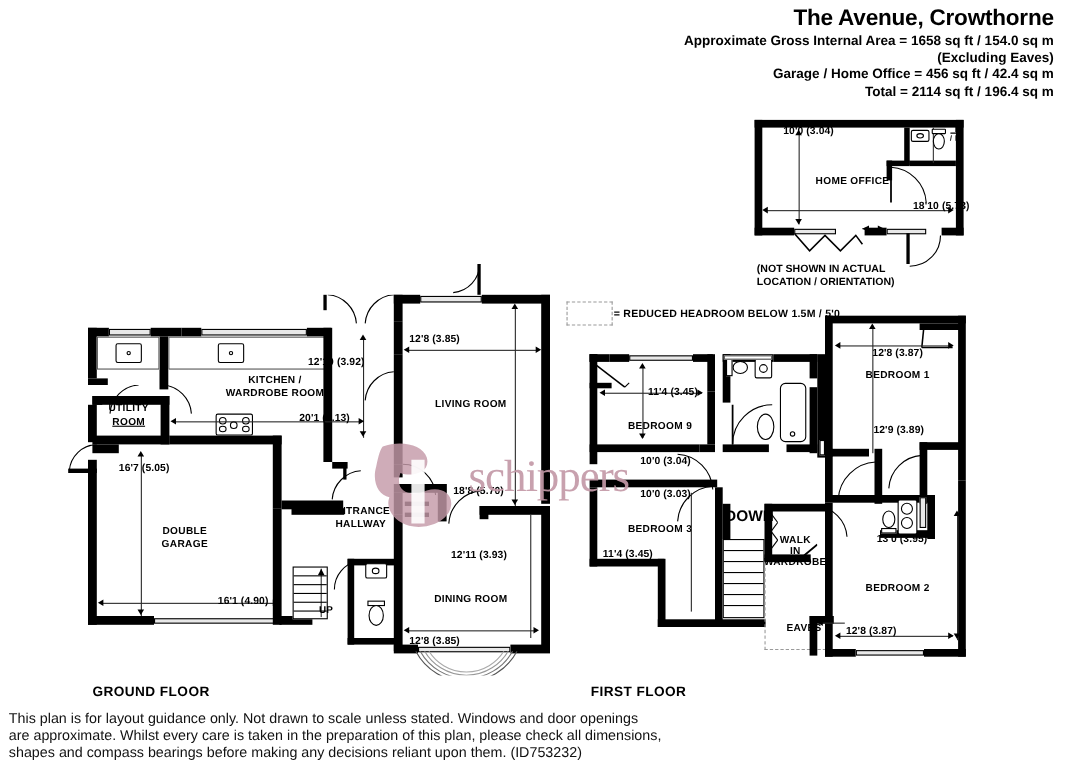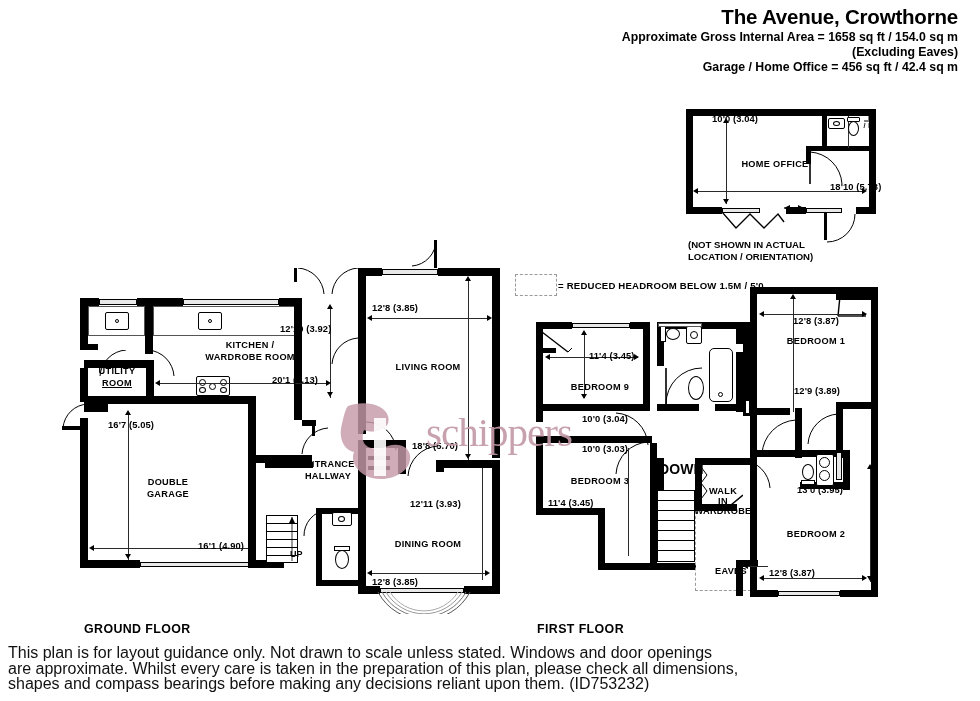--- a/index.html
+++ b/index.html
@@ -53,35 +53,36 @@
   .stair{position:absolute;border:1px solid #000;box-sizing:border-box;background:#fff;}
   .step{position:absolute;height:1px;background:#000;}
 
   
   .wm{position:absolute;left:338px;top:396px;width:300px;height:116px;pointer-events:none;}
   .wm-text{position:absolute;left:88px;top:14px;font-size:41px;line-height:44px;
            font-family:"Liberation Serif", serif; color:#c49aa8;opacity:.92;letter-spacing:-1px;}
   .wm-mark{position:absolute;left:0px;top:4px;width:92px;height:86px;}
 
   
-  .foot{position:absolute;left:8px;top:645px;font-size:16px;line-height:15.6px;color:#111;}
+  .foot{position:absolute;left:8px;top:645px;font-size:13px;line-height:15.6px;color:#111;}
 
   .legend-txt{position:absolute;font-size:9.6px;font-weight:bold;letter-spacing:.2px;white-space:nowrap;}
   .note{position:absolute;font-size:9.6px;font-weight:bold;line-height:11.6px;text-align:center;white-space:nowrap;}
 </style>
 </head>
 <body>
 
 <div id="root">
 
   <div class="hdr">
     <div class="hdr-title">The Avenue, Crowthorne</div>
     <div class="hdr-line">Approximate Gross Internal Area = 1658 sq ft / 154.0 sq m</div>
     <div class="hdr-line">(Excluding Eaves)</div>
     <div class="hdr-line">Garage / Home Office = 456 sq ft / 42.4 sq m</div>
+    <div class="hdr-line">Total = 2114 sq ft / 196.4 sq m</div>
   </div>
 
   <div>
 
     <div class="wall" style="left:686px;top:109px;width:190px;height:7px;"></div>
     <div class="wall" style="left:686px;top:109px;width:7px;height:105px;"></div>
     <div class="wall" style="left:869px;top:109px;width:7px;height:105px;"></div>
 
     <div class="wall" style="left:686px;top:207px;width:36px;height:7px;"></div>
     <div class="wall" style="left:786px;top:207px;width:20px;height:7px;"></div>

